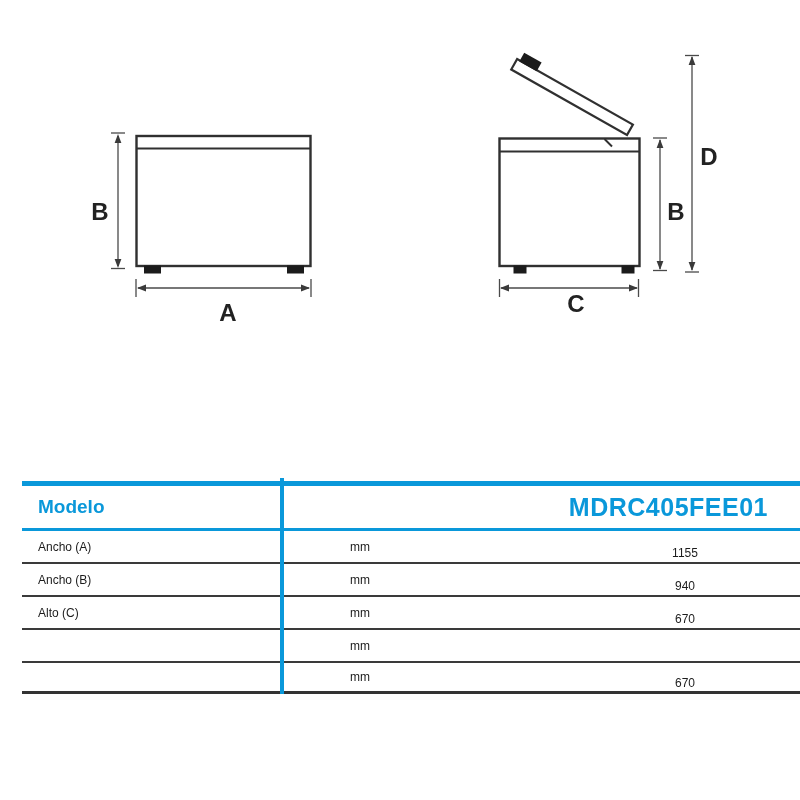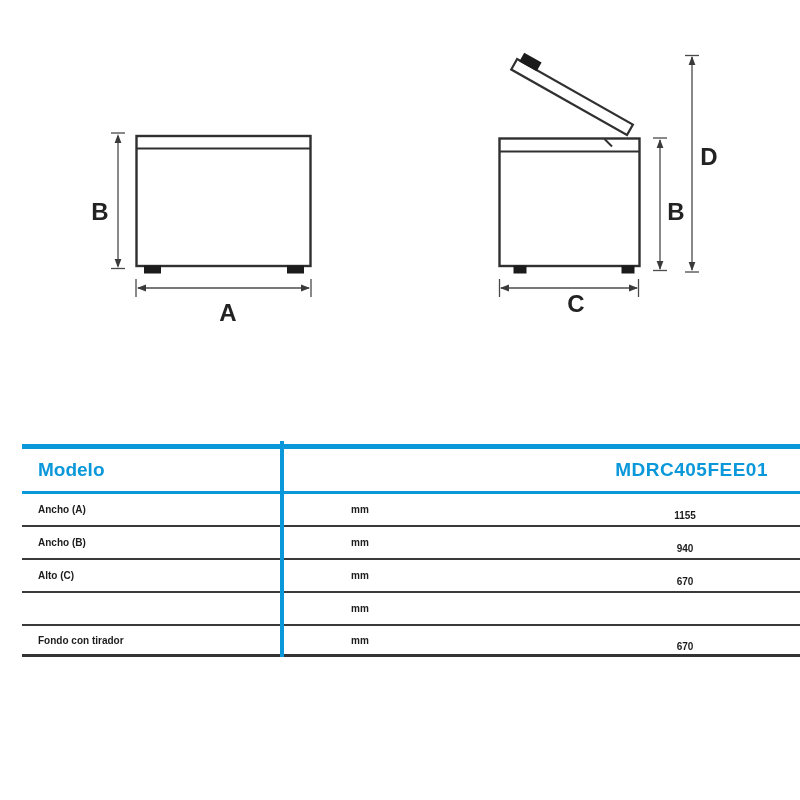--- a/index.html
+++ b/index.html
@@ -14,46 +14,45 @@
   .diagram-svg{position:absolute;left:0;top:0;}
   .dim-label{
     font-family:"Liberation Sans", sans-serif;
     font-weight:bold;
     font-size:24px;
     fill:#222222;
   }
   
   .spec-table{
     position:absolute;
-    left:22px;top:444px;width:778px;
+    left:22px;top:481px;width:778px;
     color:#1c1c1c;
   }
   .t-topbar{height:5px;background:#0a98da;}
   .t-header{
     position:relative;
     height:42px;
     border-bottom:3px solid #0a98da;
   }
   .t-model-label{
     position:absolute;left:16px;top:0;height:42px;
     display:flex;align-items:center;
     font-size:19px;font-weight:bold;color:#0a98da;
   }
   .t-model-value{
     position:absolute;right:32px;top:0;height:42px;
     display:flex;align-items:center;
-    font-size:19px;font-weight:bold;color:#0a98da;
+    font-size:25px;font-weight:bold;color:#0a98da;
     letter-spacing:0.5px;
   }
   .t-row{
     position:relative;
     height:31px;
     border-bottom:2px solid #3a3a3a;
-    font-size:10px;
-    font-weight:bold;
+    font-size:12px;
   }
   .t-row.last{height:28px;border-bottom:3px solid #333333;}
   .t-cell-label{
     position:absolute;left:16px;top:0;bottom:0;
     display:flex;align-items:center;
   }
   .t-cell-unit{
     position:absolute;left:338px;top:0;bottom:0;
     transform:translateX(-50%);
     display:flex;align-items:center;
@@ -163,21 +162,20 @@
     <div class="t-row">
       <div class="t-cell-label">Alto (C)</div>
       <div class="t-cell-unit">mm</div>
       <div class="t-cell-value">670</div>
     </div>
     <div class="t-row">
       <div class="t-cell-unit">mm</div>
       <div class="t-cell-value"></div>
     </div>
     <div class="t-row last">
-      <div class="t-cell-label">Fondo con tirador</div>
       <div class="t-cell-unit">mm</div>
       <div class="t-cell-value">670</div>
     </div>
 
     <div class="t-divider"></div>
   </div>
 
 </div>
 
 </body></html>

